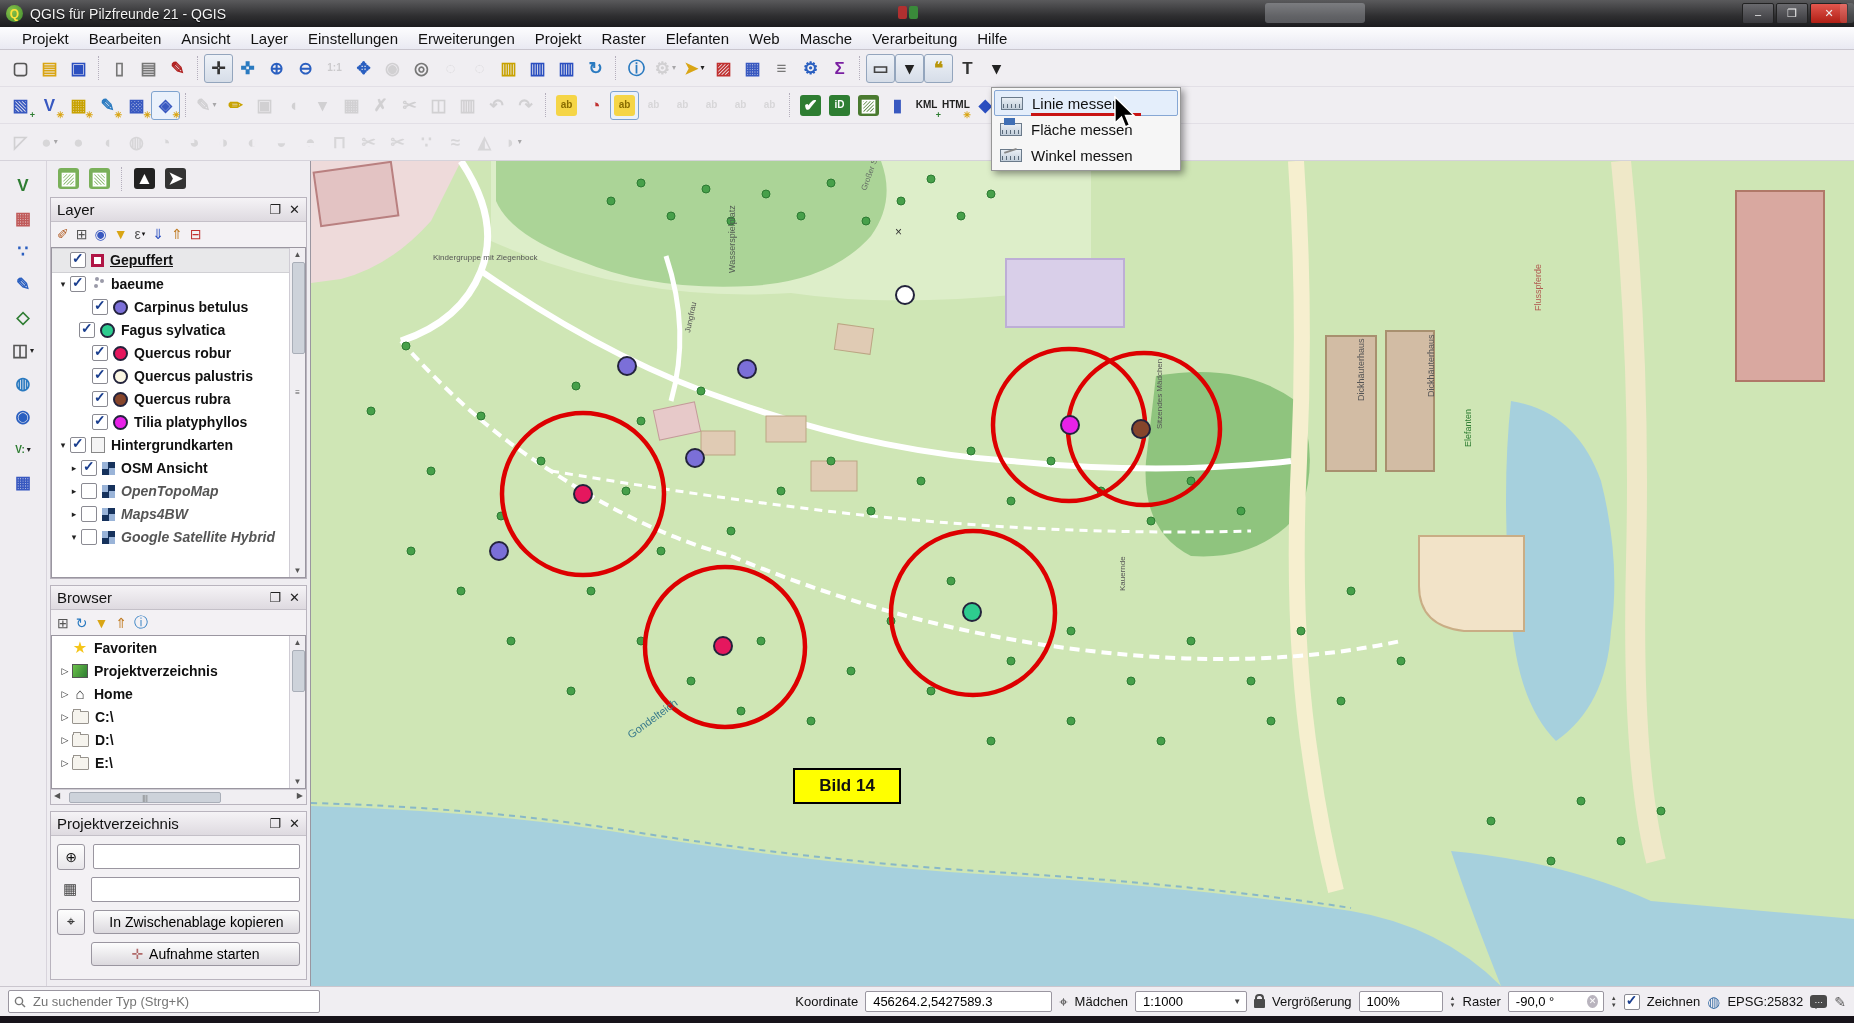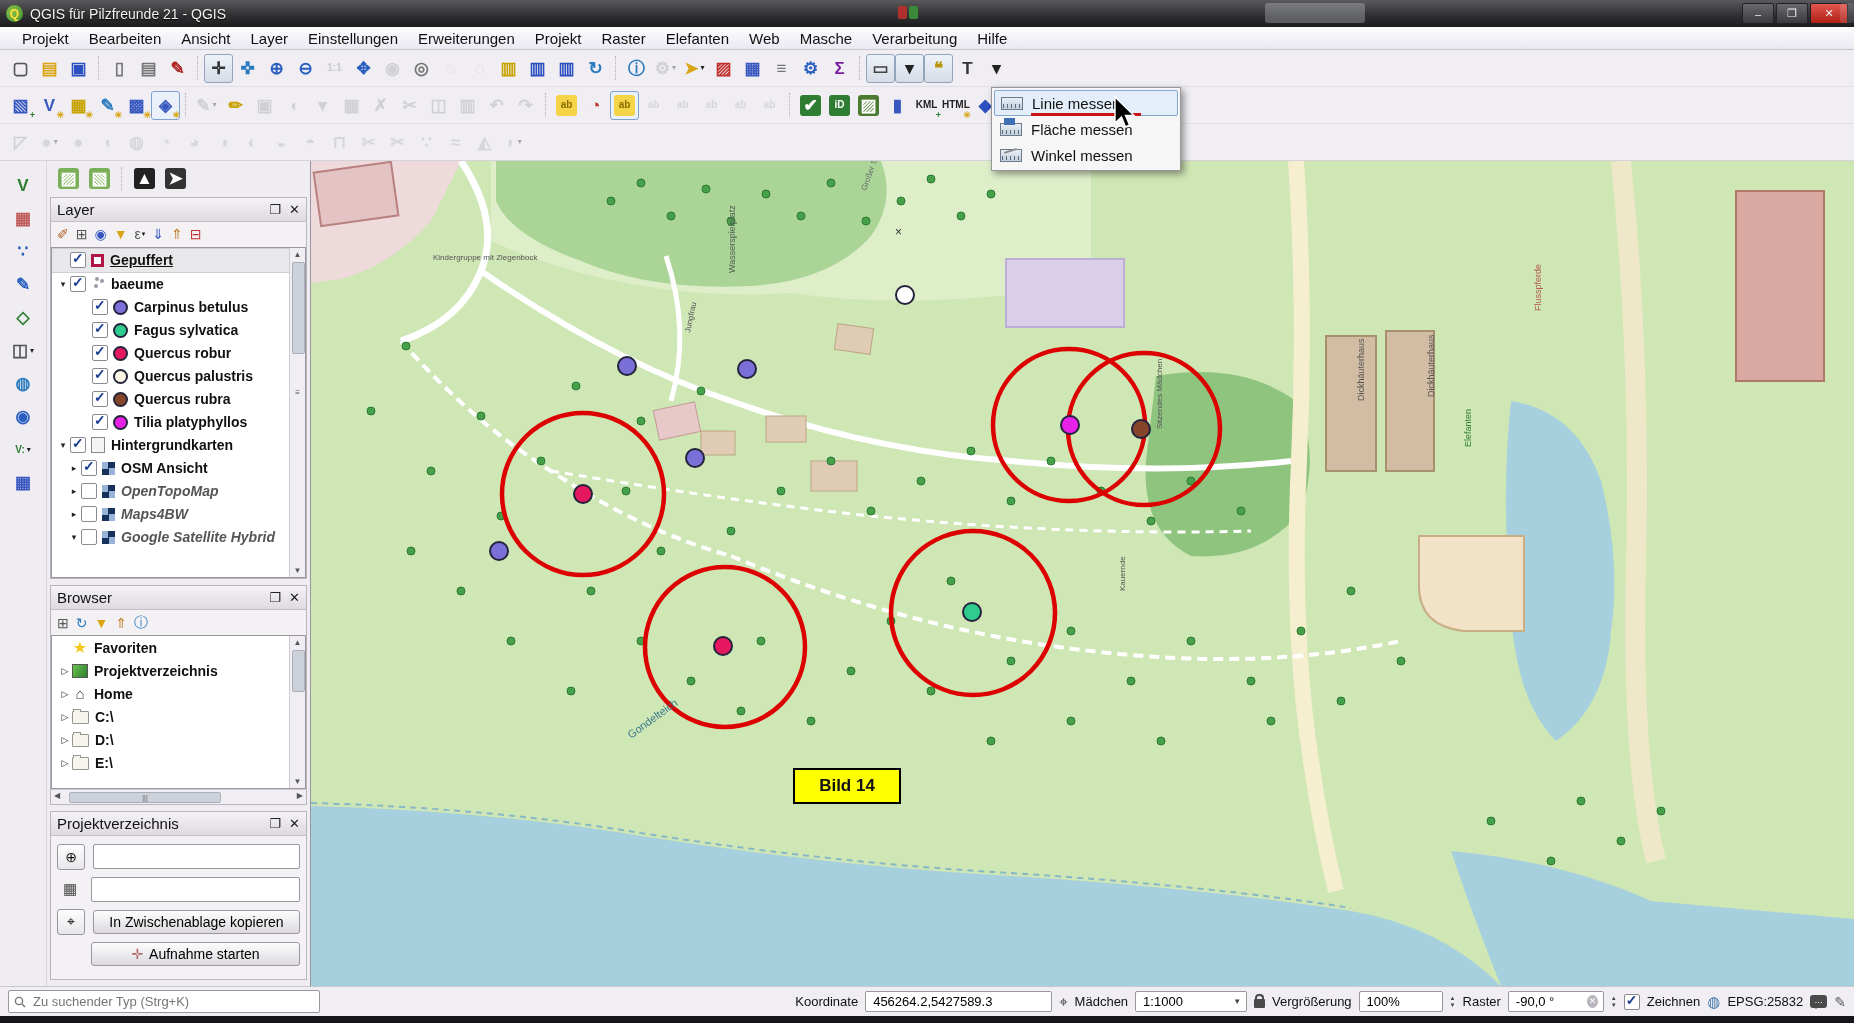--- a/index.html
+++ b/index.html
@@ -552,21 +552,21 @@
               <span class="cbx on"></span>
               <span class="ic-points"></span>
               <span class="lbl bold">baeume</span>
             </div>
             <div class="trow-item" style="padding-left: 26px;">
               <span class="expander"></span>
               <span class="cbx on"></span>
               <span class="ic-dot" style="background: rgb(123, 111, 216);"></span>
               <span class="lbl">Carpinus betulus</span>
             </div>
-            <div class="trow-item" style="padding-left: 26px;">
+            <div class="trow-item" style="padding-left: 13px;">
               <span class="expander"></span>
               <span class="cbx on"></span>
               <span class="ic-dot" style="background: rgb(46, 204, 143);"></span>
               <span class="lbl">Fagus sylvatica</span>
             </div>
             <div class="trow-item" style="padding-left: 26px;">
               <span class="expander"></span>
               <span class="cbx on"></span>
               <span class="ic-dot" style="background: rgb(229, 23, 94);"></span>
               <span class="lbl">Quercus robur</span>

